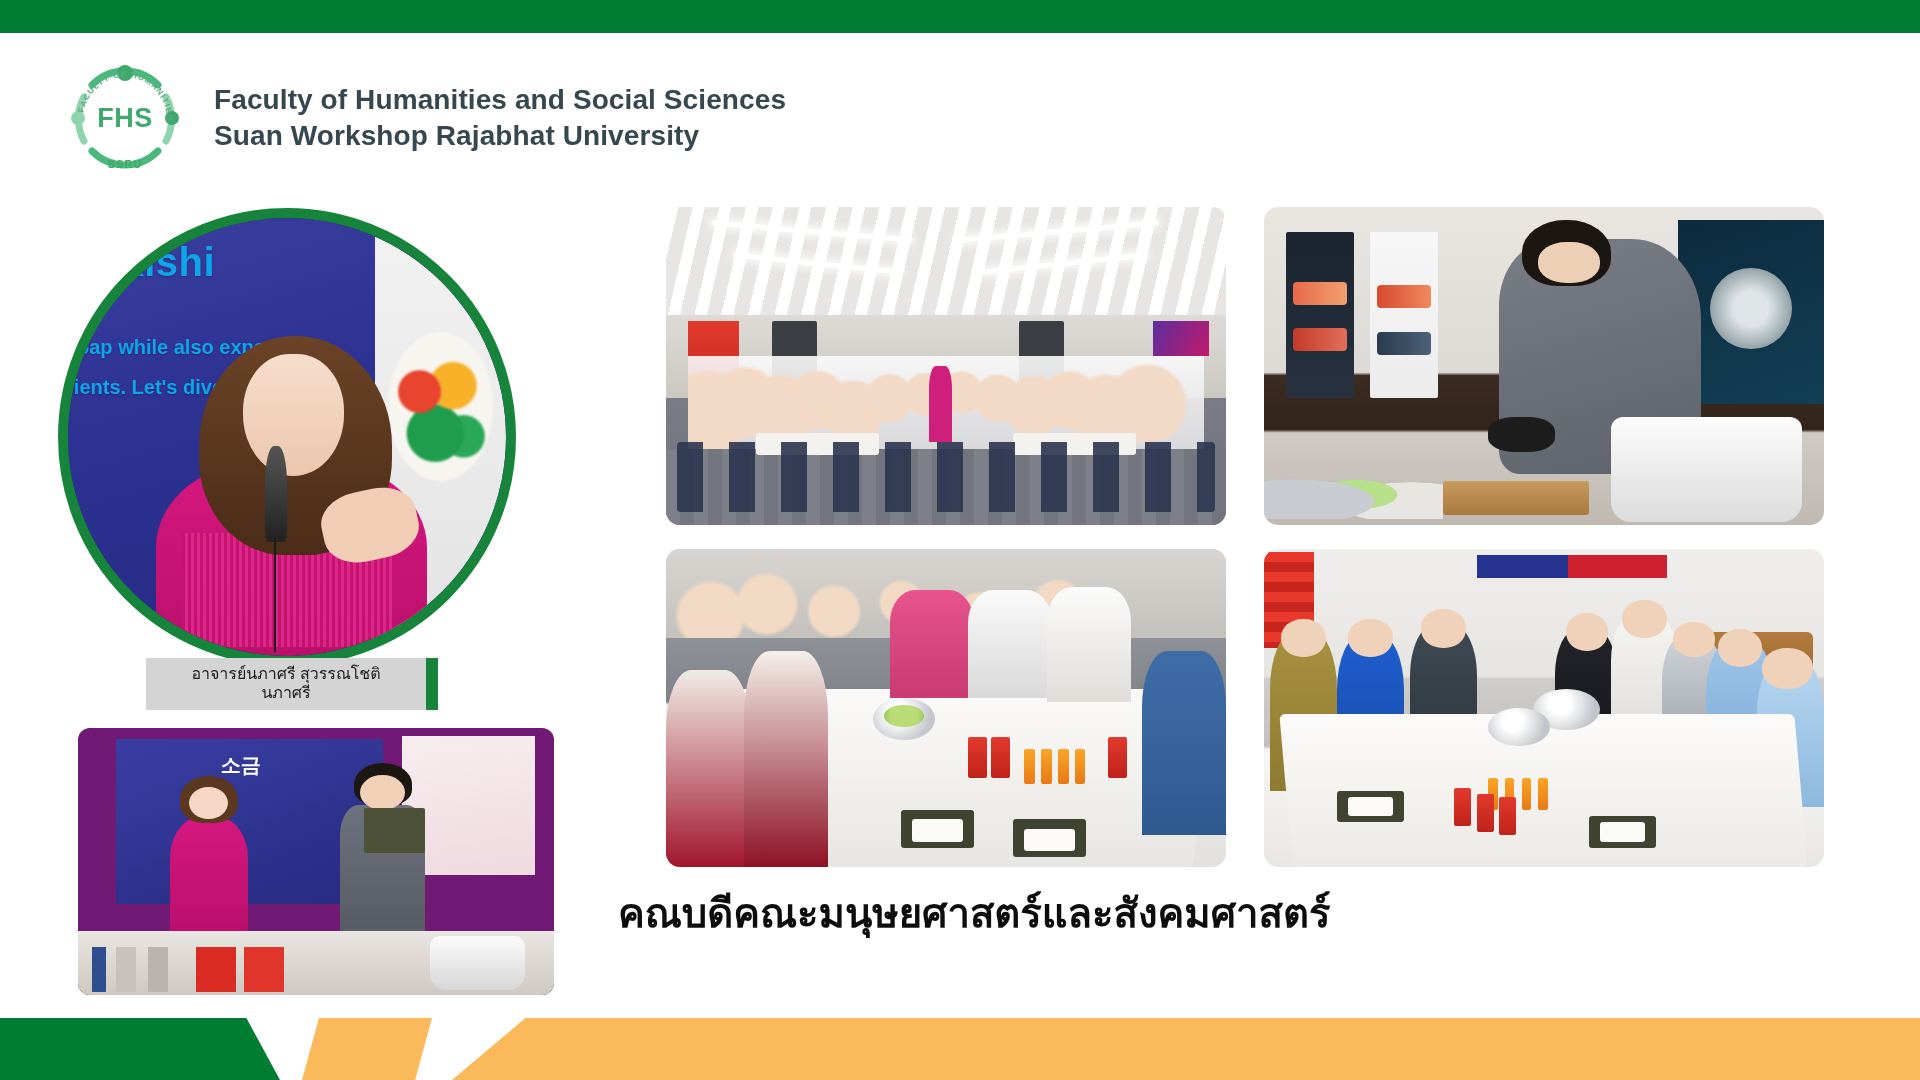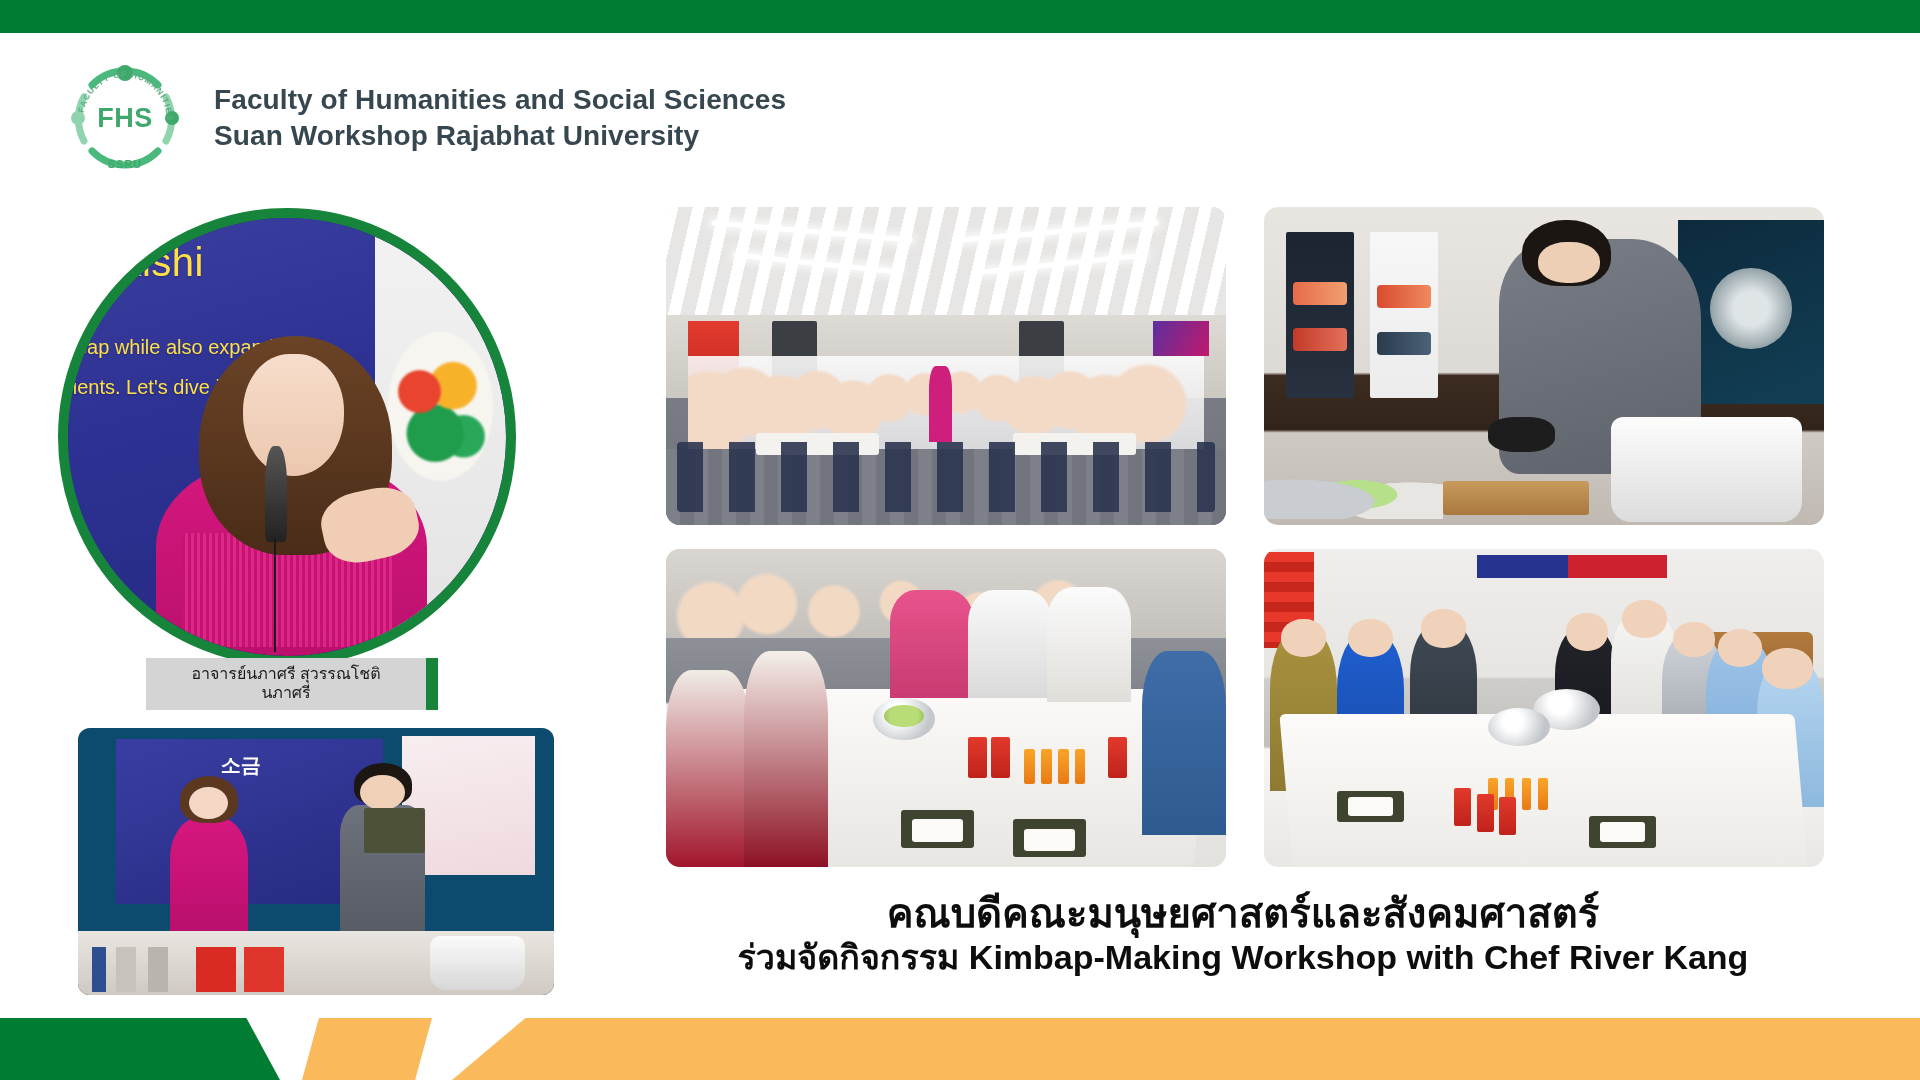--- a/index.html
+++ b/index.html
@@ -54,21 +54,21 @@
     border-radius:50%;
     background:
       radial-gradient(circle at 30% 40%,#e8442e 0 18%,transparent 19%),
       radial-gradient(circle at 62% 36%,#f7b22a 0 20%,transparent 21%),
       radial-gradient(circle at 45% 68%,#1f9d4c 0 24%,transparent 25%),
       radial-gradient(circle at 72% 70%,#2aa85a 0 16%,transparent 17%),
       #f7f5f0;
     filter:blur(1px);
   }
   .slide-txt{
-    position:absolute; color:#fde047; font-weight:normal; white-space:nowrap;
+    position:absolute; color:#0ea5e9; font-weight:bold; white-space:nowrap;
     text-shadow:0 1px 2px rgba(0,0,0,.25);
   }
   .slide-txt.t1{ left:7%; top:5%; font-size:40px; letter-spacing:.5px; }
   .slide-txt.t2{ left:-2%; top:27%; font-size:20px; }
   .slide-txt.t3{ left:-4%; top:36%; font-size:20px; }
   .person-hair{
     position:absolute; left:30%; top:27%; width:44%; height:50%;
     background:linear-gradient(180deg,#6b4326,#4a2c18);
     border-radius:50% 50% 44% 44%;
   }
@@ -110,21 +110,21 @@
     font-size:16px; color:#1b1b1b; line-height:1.18; white-space:nowrap;
   }
   .caption-accent{
     position:absolute; left:426px; top:658px; width:12px; height:52px;
     background:#17843B;
   }
 
   .photo-bl{
     position:absolute; left:78px; top:728px; width:476px; height:267px;
     border-radius:12px; overflow:hidden;
-    background:#0c4a6e;
+    background:#701a75;
   }
   .bl-screen{
     position:absolute; left:8%; top:4%; width:56%; height:62%;
     background:linear-gradient(160deg,#3a3ea3,#262a80);
   }
   .bl-screen-txt{
     position:absolute; left:30%; top:9%; color:#fff; font-weight:bold;
     font-size:20px;
   }
   .bl-white-screen{
@@ -394,21 +394,21 @@
     background:#3f4430; border-radius:3px;
   }
   .c4 .rice{
     position:absolute; width:8%; height:6%;
     background:#fbfaf6; border-radius:3px;
   }
 
   
   .bottom-caption{
     position:absolute; right:52px; top:890px; width:1250px;
-    text-align:center; color:#0d0d0d;
+    text-align:left; color:#0d0d0d;
   }
   .bottom-caption .bc1{ font-size:40px; font-weight:bold; line-height:1.18; }
   .bottom-caption .bc2{ font-size:34px; font-weight:bold; line-height:1.22; }
 
   
   .bottom-bar{ position:absolute; left:0; bottom:0; width:1920px; height:62px; }
   .bb-green{
     position:absolute; left:0; bottom:0; width:280px; height:62px;
     background:#007C33;
     clip-path:polygon(0 0, 88% 0, 100% 100%, 0 100%);
@@ -603,20 +603,19 @@
     <div class="pack" style="left:42%;bottom:10%;"></div>
     <div class="nori" style="left:13%;bottom:14%;"></div>
     <div class="rice" style="left:15%;bottom:16%;"></div>
     <div class="nori" style="left:58%;bottom:6%;"></div>
     <div class="rice" style="left:60%;bottom:8%;"></div>
   </div>
 </div>
 
 <div class="bottom-caption">
   <div class="bc1">คณบดีคณะมนุษยศาสตร์และสังคมศาสตร์</div>
-  <div class="bc2">ร่วมจัดกิจกรรม Kimbap-Making Workshop with Chef River Kang</div>
 </div>
 
 <div class="bottom-bar">
   <div class="bb-green"></div>
   <div class="bb-o1"></div>
   <div class="bb-o2"></div>
 </div>
 
 </body></html>

